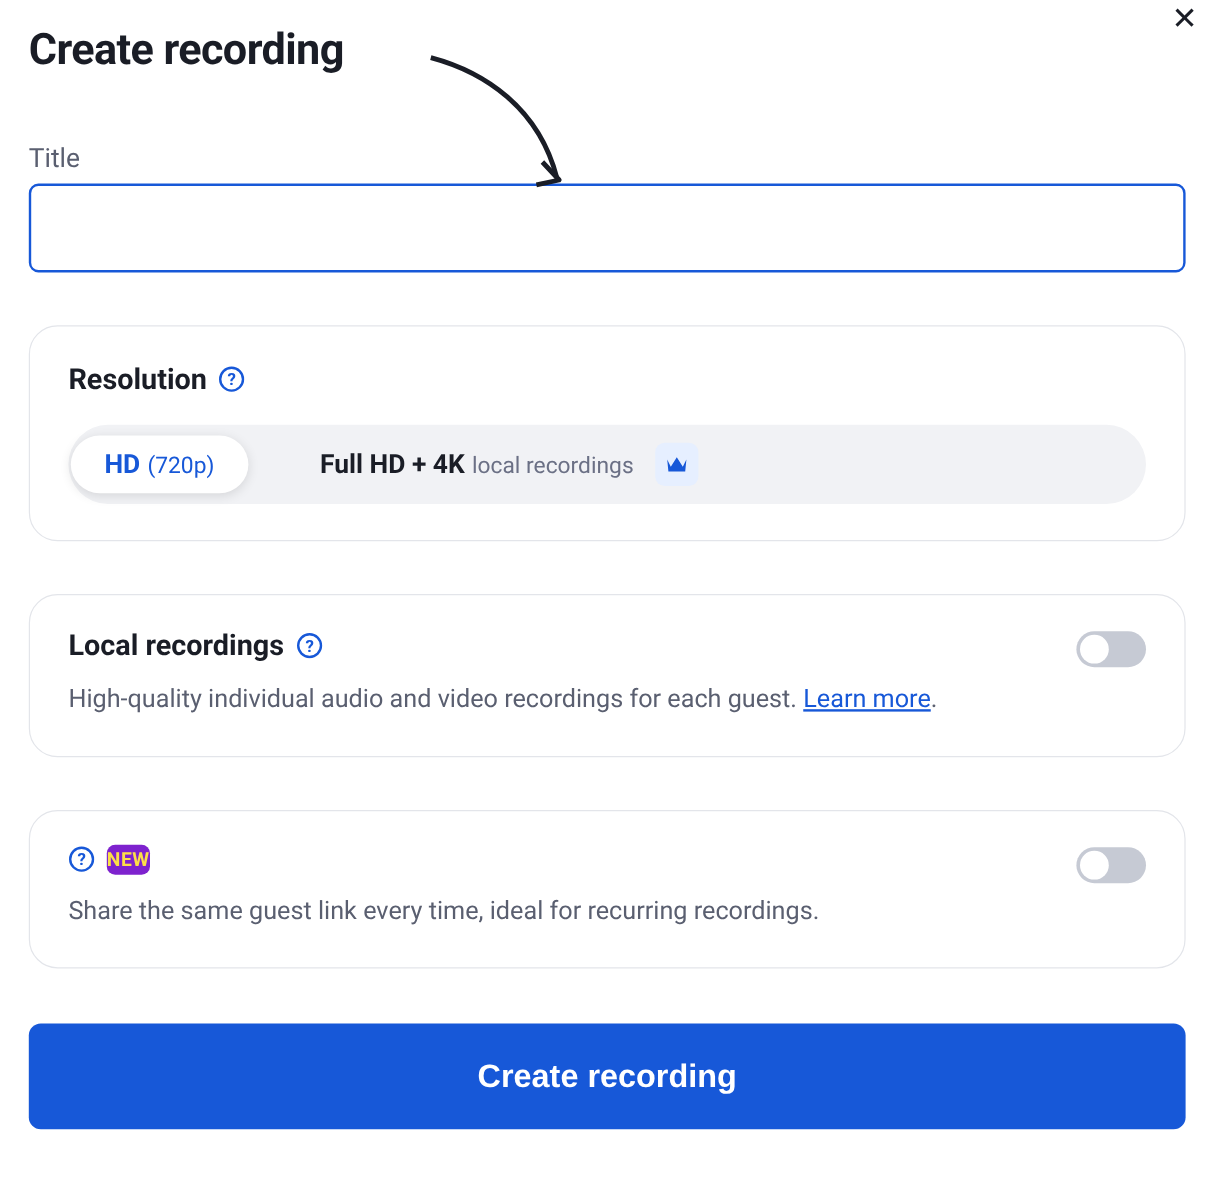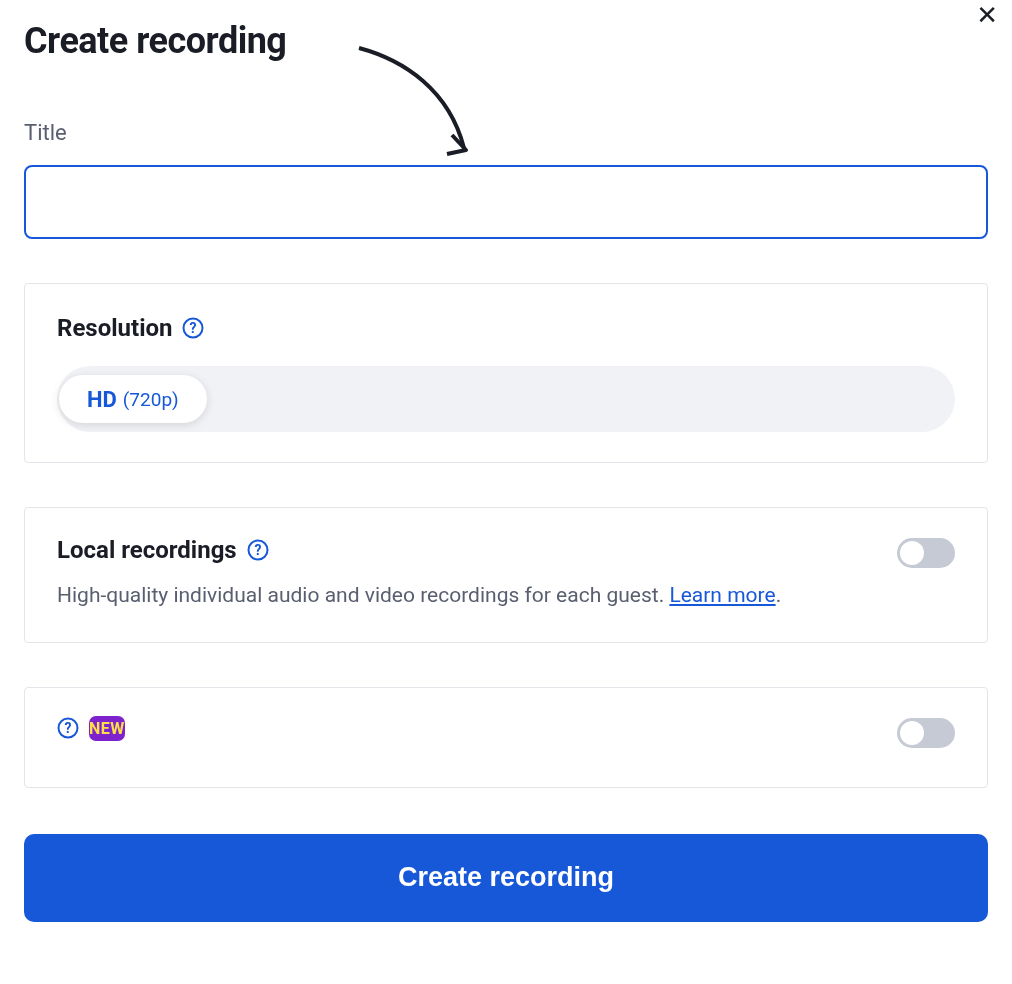--- a/index.html
+++ b/index.html
@@ -50,38 +50,38 @@
       pointer-events: none;
     }
     
     .title-section {
       margin-top: 58px;
     }
     
     .field-label {
       font-size: 22px;
       color: #5a5f70;
-      margin-bottom: 20px;
+      margin-bottom: 8px;
       display: block;
     }
     
     .title-input {
       width: 100%;
       height: 74px;
       border: 2px solid #1758d8;
       border-radius: 8px;
       font-size: 20px;
       padding: 0 16px;
       outline: none;
       background: #ffffff;
     }
     
     .section-card {
       border: 1px solid #e3e5ea;
-      border-radius: 4px;
+      border-radius: 24px;
       padding: 30px 32px;
       margin-top: 44px;
     }
     
     .section-card.tighter {
       margin-top: 44px;
       padding: 28px 32px 30px 32px;
     }
     
     .section-header {
@@ -272,20 +272,29 @@
       <svg width="22" height="22" viewBox="0 0 22 22">
         <circle cx="11" cy="11" r="9.5" fill="none" stroke="#1758d8" stroke-width="2"></circle>
         <text x="11" y="16" text-anchor="middle" font-size="14" font-weight="700" fill="#1758d8">?</text>
       </svg>
     </span>
   </div>
   <div class="segmented">
     <div class="segmented-option selected">
       <span class="opt-main">HD</span>
       <span class="opt-sub">(720p)</span>
+    </div>
+    <div class="segmented-option opt3">
+      <span class="opt-main">Full HD + 4K</span>
+      <span class="opt-sub">local recordings</span>
+      <span class="crown-badge">
+        <svg width="20" height="16" viewBox="0 0 20 16">
+          <path d="M 2 4 L 5 10 L 10 2 L 15 10 L 18 4 L 17 14 L 3 14 Z" fill="#1758d8"></path>
+        </svg>
+      </span>
     </div>
   </div>
 </div>
 
 <div class="section-card tighter">
   <div class="toggle-row">
     <div class="toggle-left">
       <div class="section-header nomargin-bottom-small">
         <span class="section-title">Local recordings</span>
         <span class="help-icon">
@@ -310,20 +319,21 @@
     <div class="toggle-left">
       <div class="section-header nomargin-bottom-small">
         <span class="help-icon">
           <svg width="22" height="22" viewBox="0 0 22 22">
             <circle cx="11" cy="11" r="9.5" fill="none" stroke="#1758d8" stroke-width="2"></circle>
             <text x="11" y="16" text-anchor="middle" font-size="14" font-weight="700" fill="#1758d8">?</text>
           </svg>
         </span>
         <span class="badge-new">NEW</span>
       </div>
+      <div class="section-desc">Share the same guest link every time, ideal for recurring recordings.</div>
     </div>
     <div class="toggle">
       <div class="toggle-knob"></div>
     </div>
   </div>
 </div>
 
 <button class="create-btn">Create recording</button>
 
 

